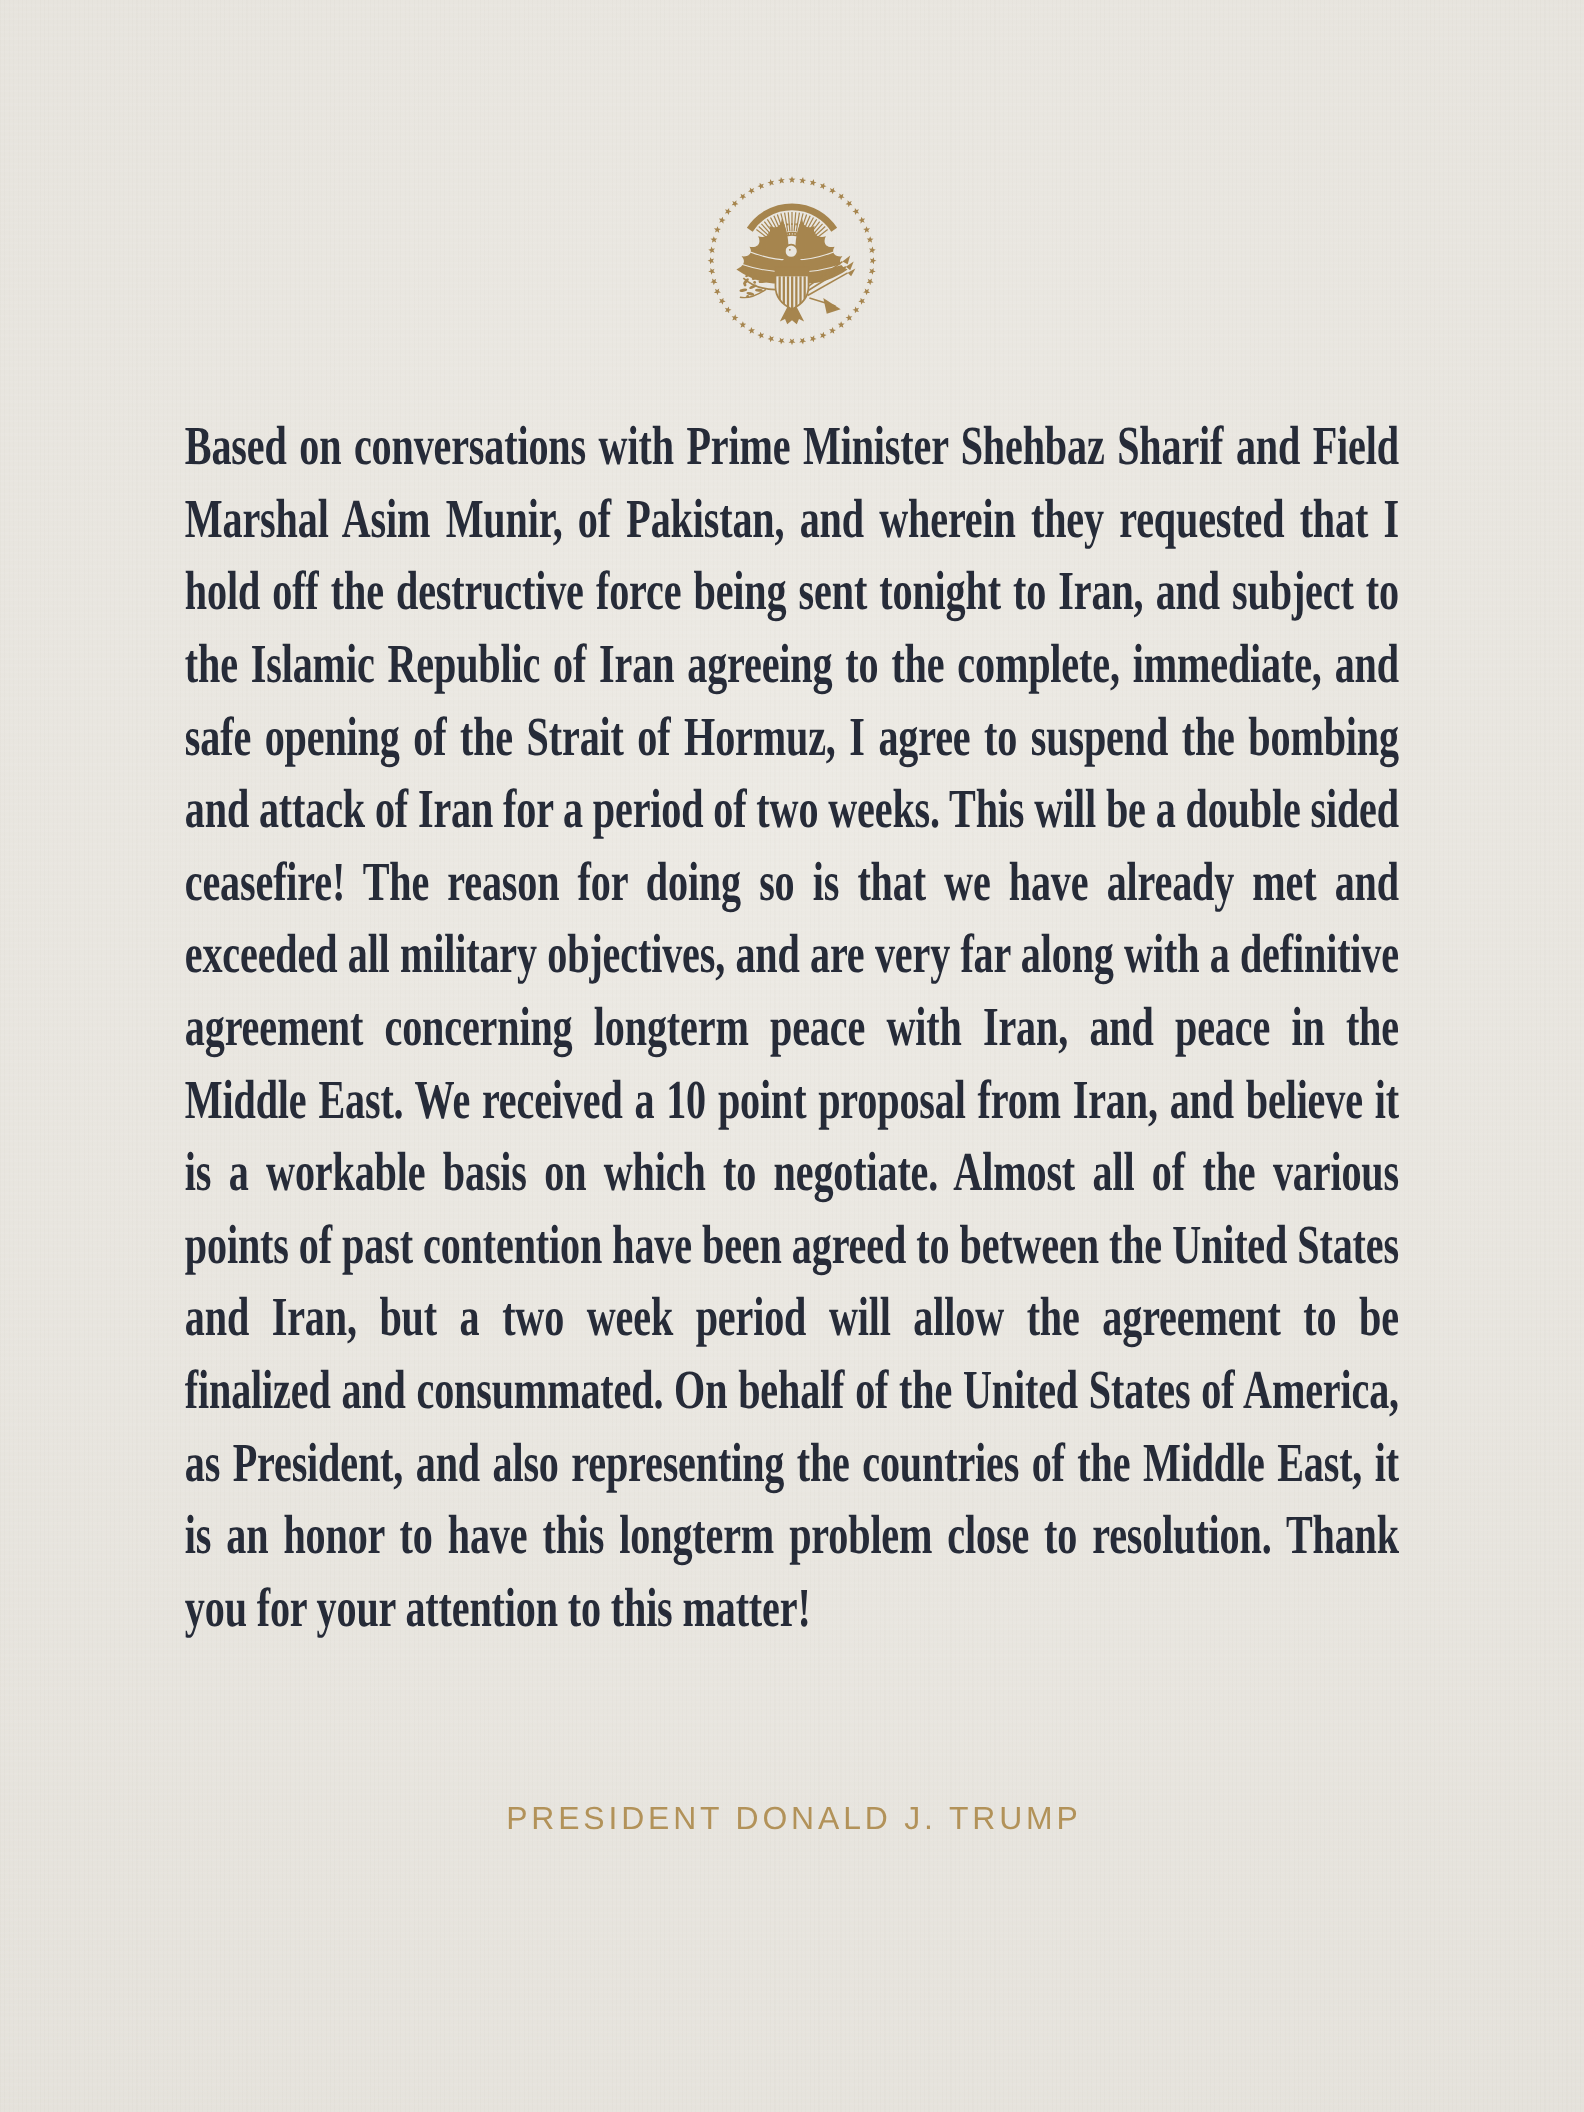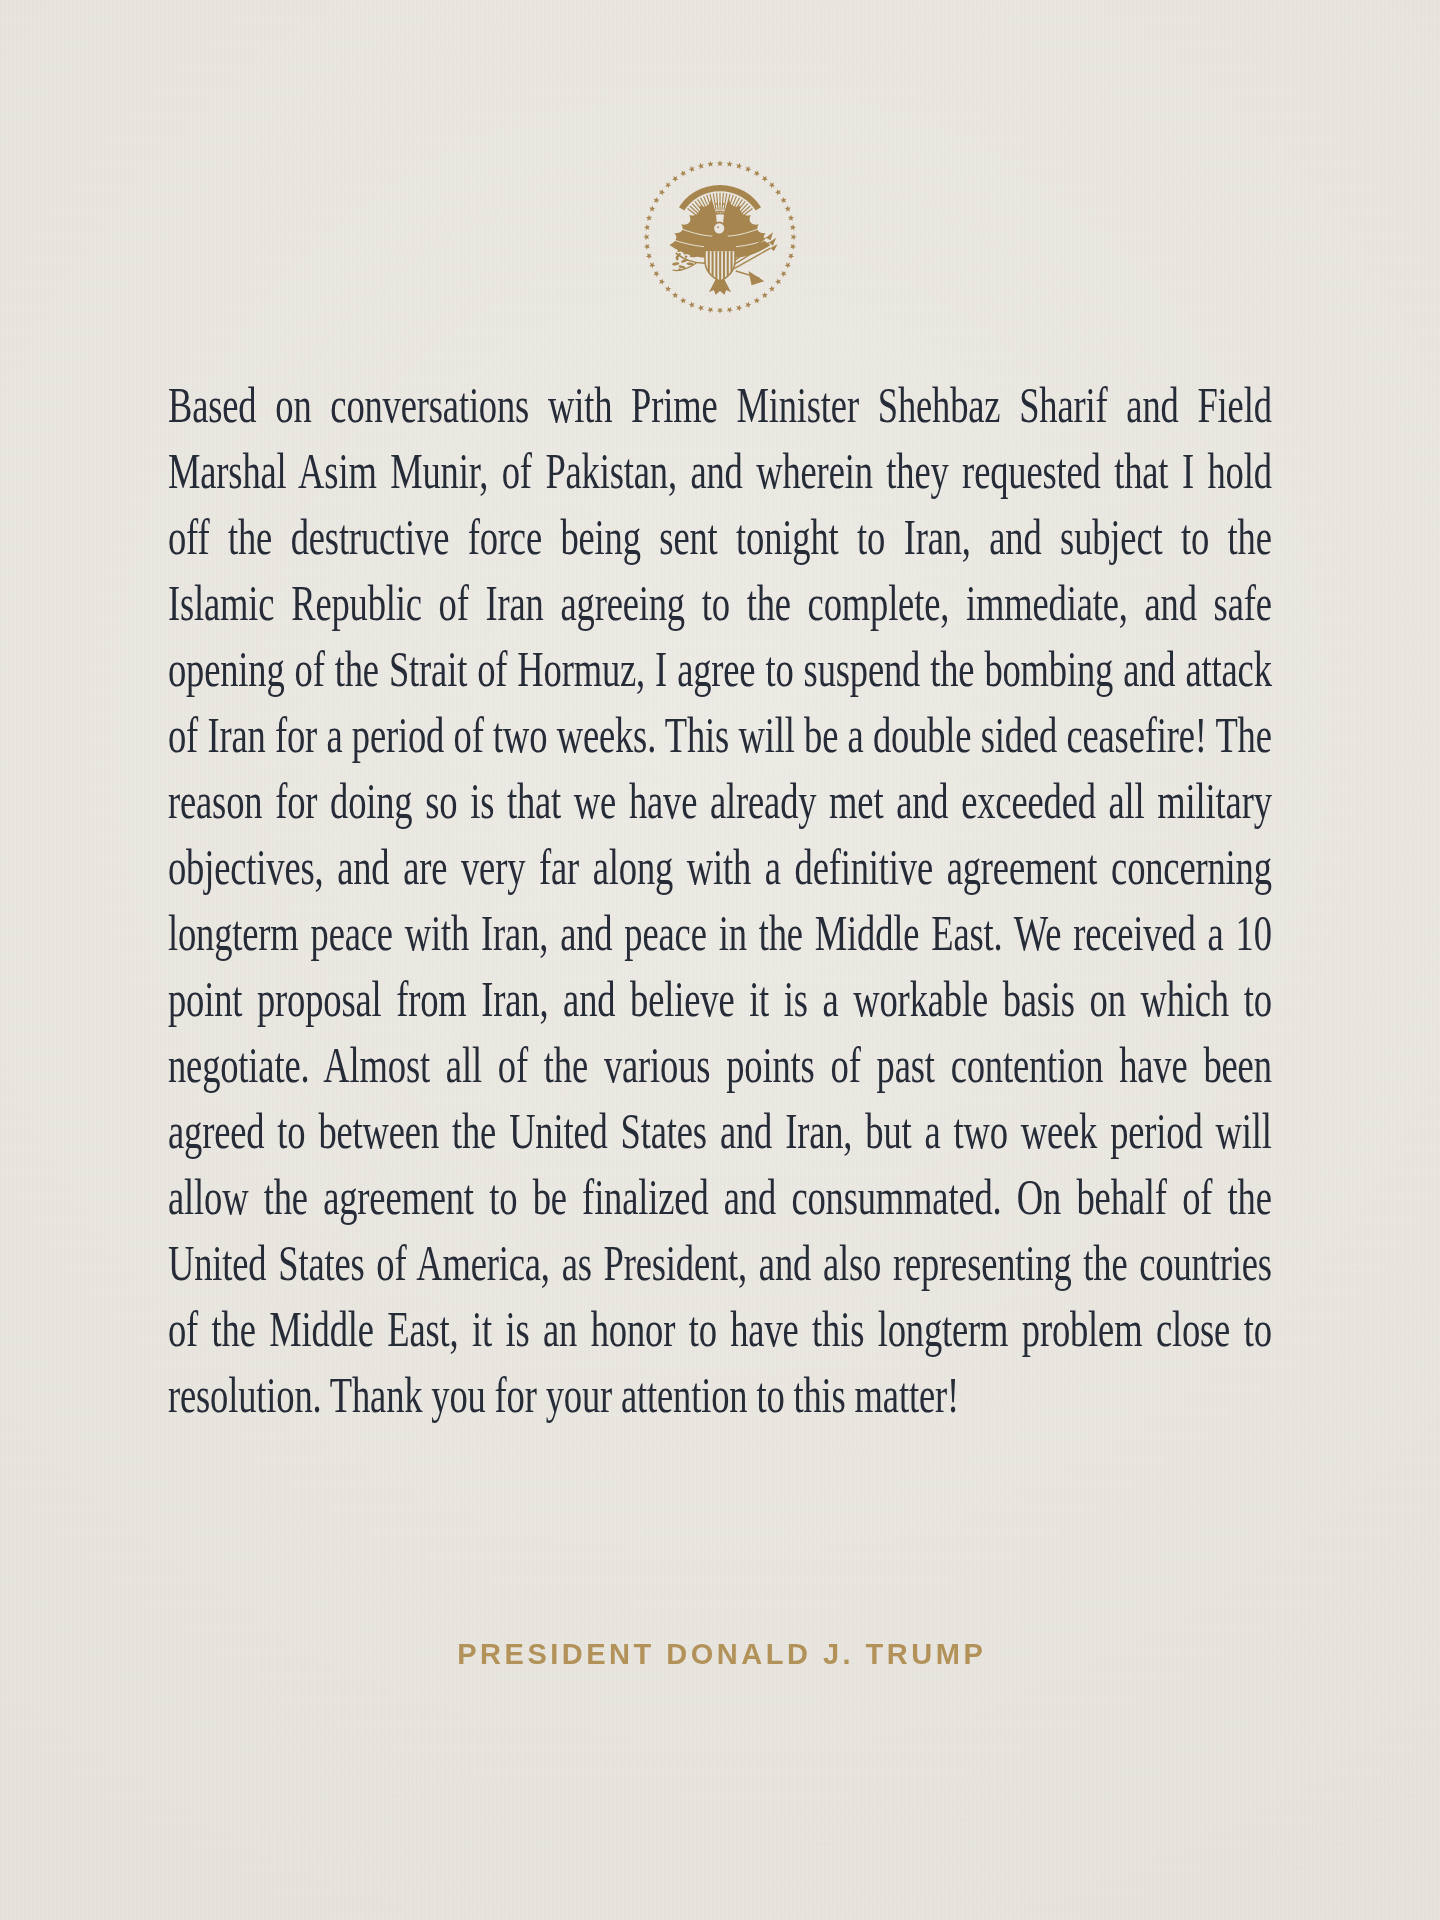--- a/index.html
+++ b/index.html
@@ -25,39 +25,39 @@
     background:
       radial-gradient(120% 95% at 50% 38%, rgba(255,255,255,0.16), rgba(0,0,0,0.022) 88%),
       repeating-linear-gradient(90deg, rgba(120,110,88,0.025) 0 1px, rgba(0,0,0,0) 1px 4px),
       repeating-linear-gradient(0deg, rgba(255,255,255,0.05) 0 2px, rgba(0,0,0,0) 2px 6px);
   }
   .seal{
     position:absolute;left:641px;top:157px;width:158px;height:160px;
   }
   .seal svg{display:block;width:100%;height:100%;}
   .statement-wrap{
-    position:absolute;left:168px;top:372px;width:1104px;height:1200px;
+    position:absolute;left:168px;top:372px;width:1104px;height:1200px;font-weight:bold;
   }
   .statement{
     margin:0;
     width:1512px;
     transform:scaleX(0.73);
     transform-origin:0 0;
     font-family:"Liberation Serif",serif;
     font-size:50px;
     line-height:66px;
     letter-spacing:-0.2px;
     color:var(--ink);
     text-align:justify;
   }
   .signature{
     position:absolute;left:0;top:1640px;width:1440px;
     text-align:center;
     font-family:"Liberation Sans",sans-serif;
-    font-weight:700;
+    font-weight:400;
     font-size:29px;
     line-height:29px;
     letter-spacing:3.5px;
     text-indent:3.5px;
     color:var(--sig);
   }
 </style>
 </head>
 <body>
 

